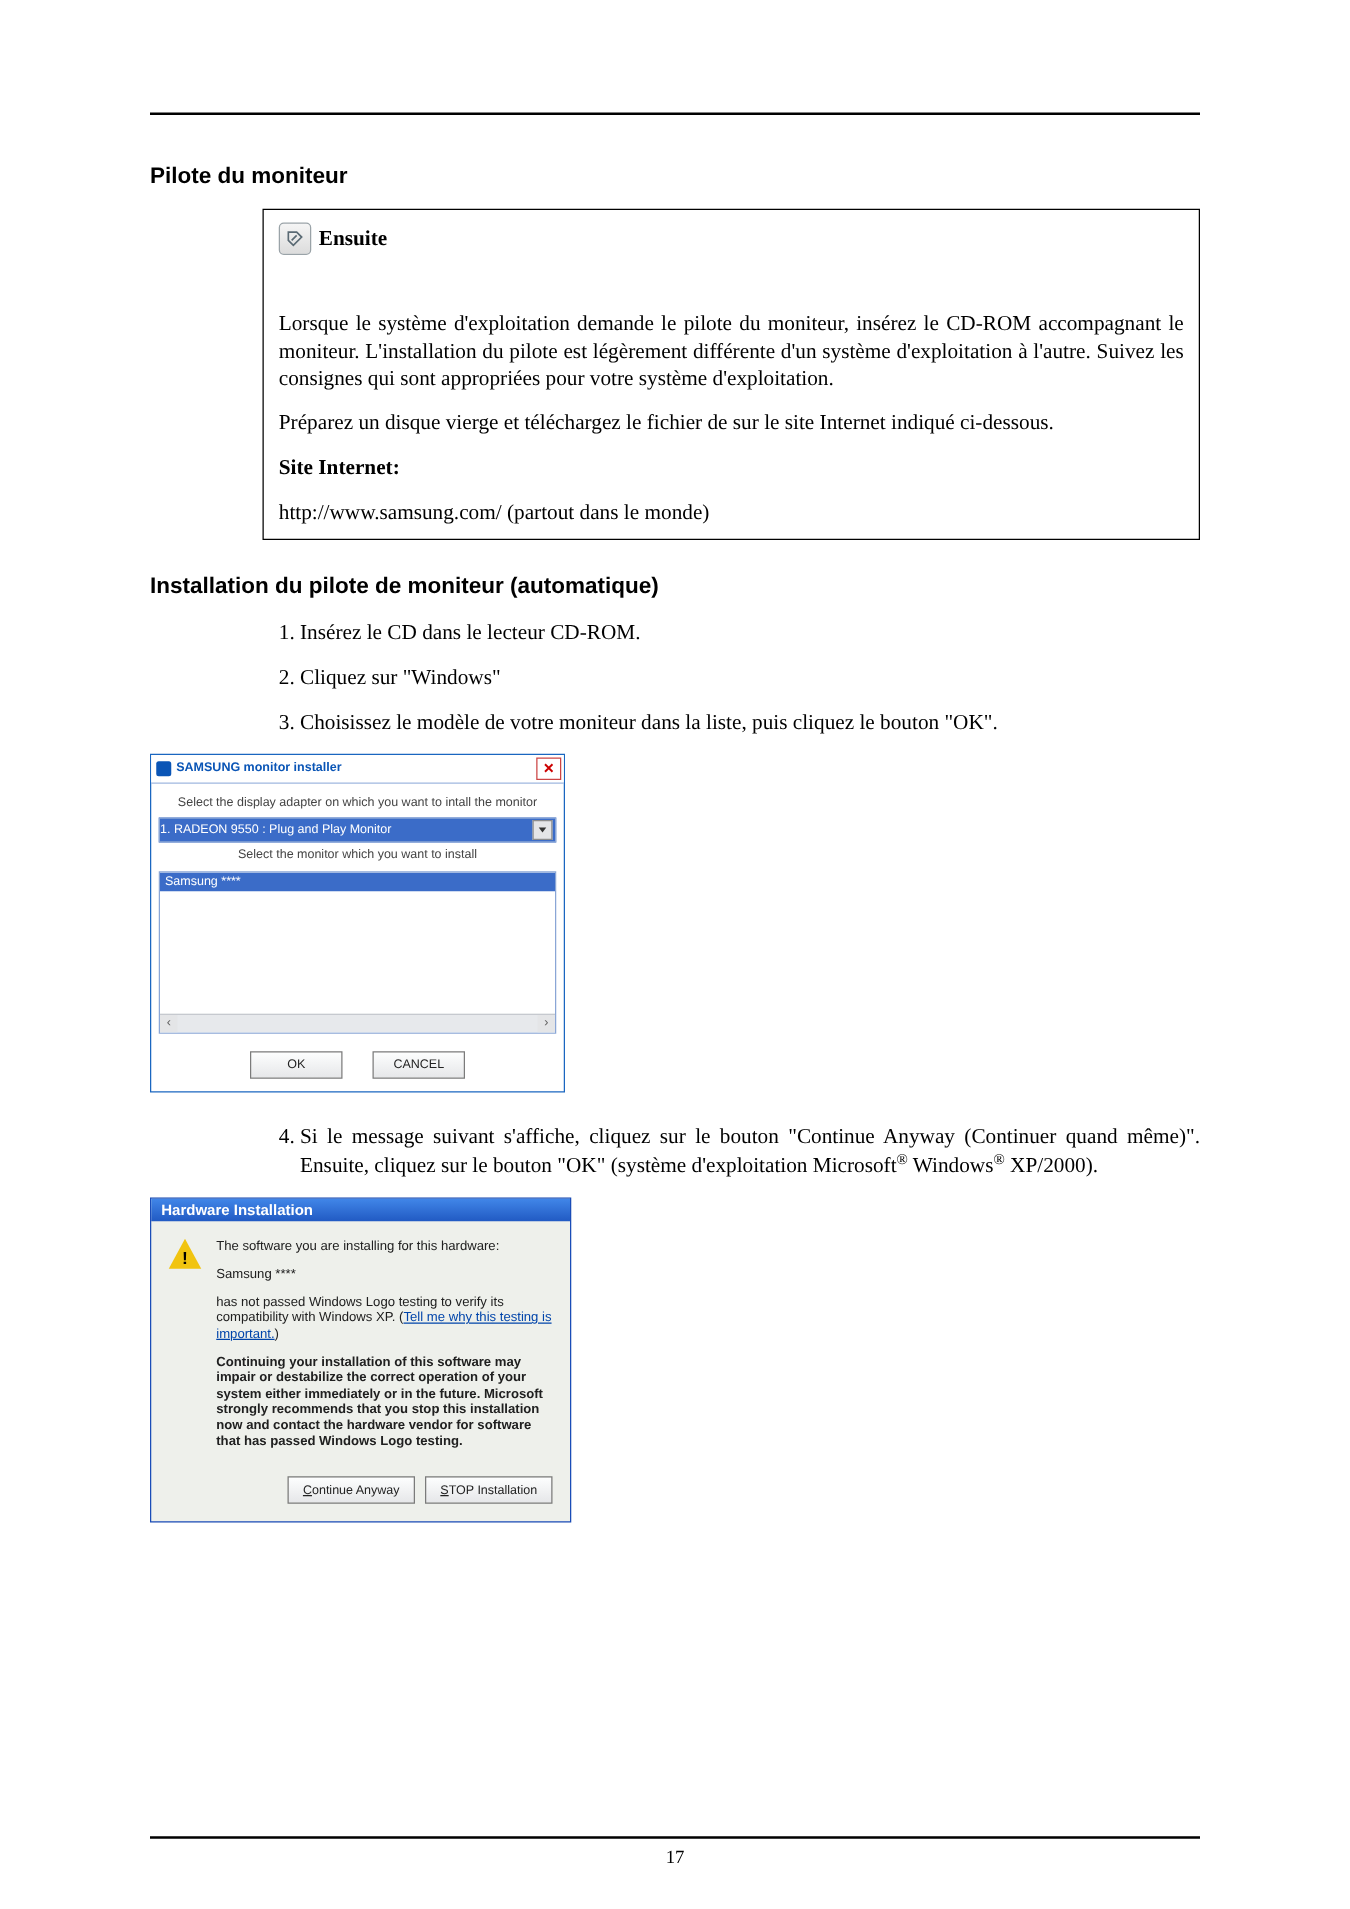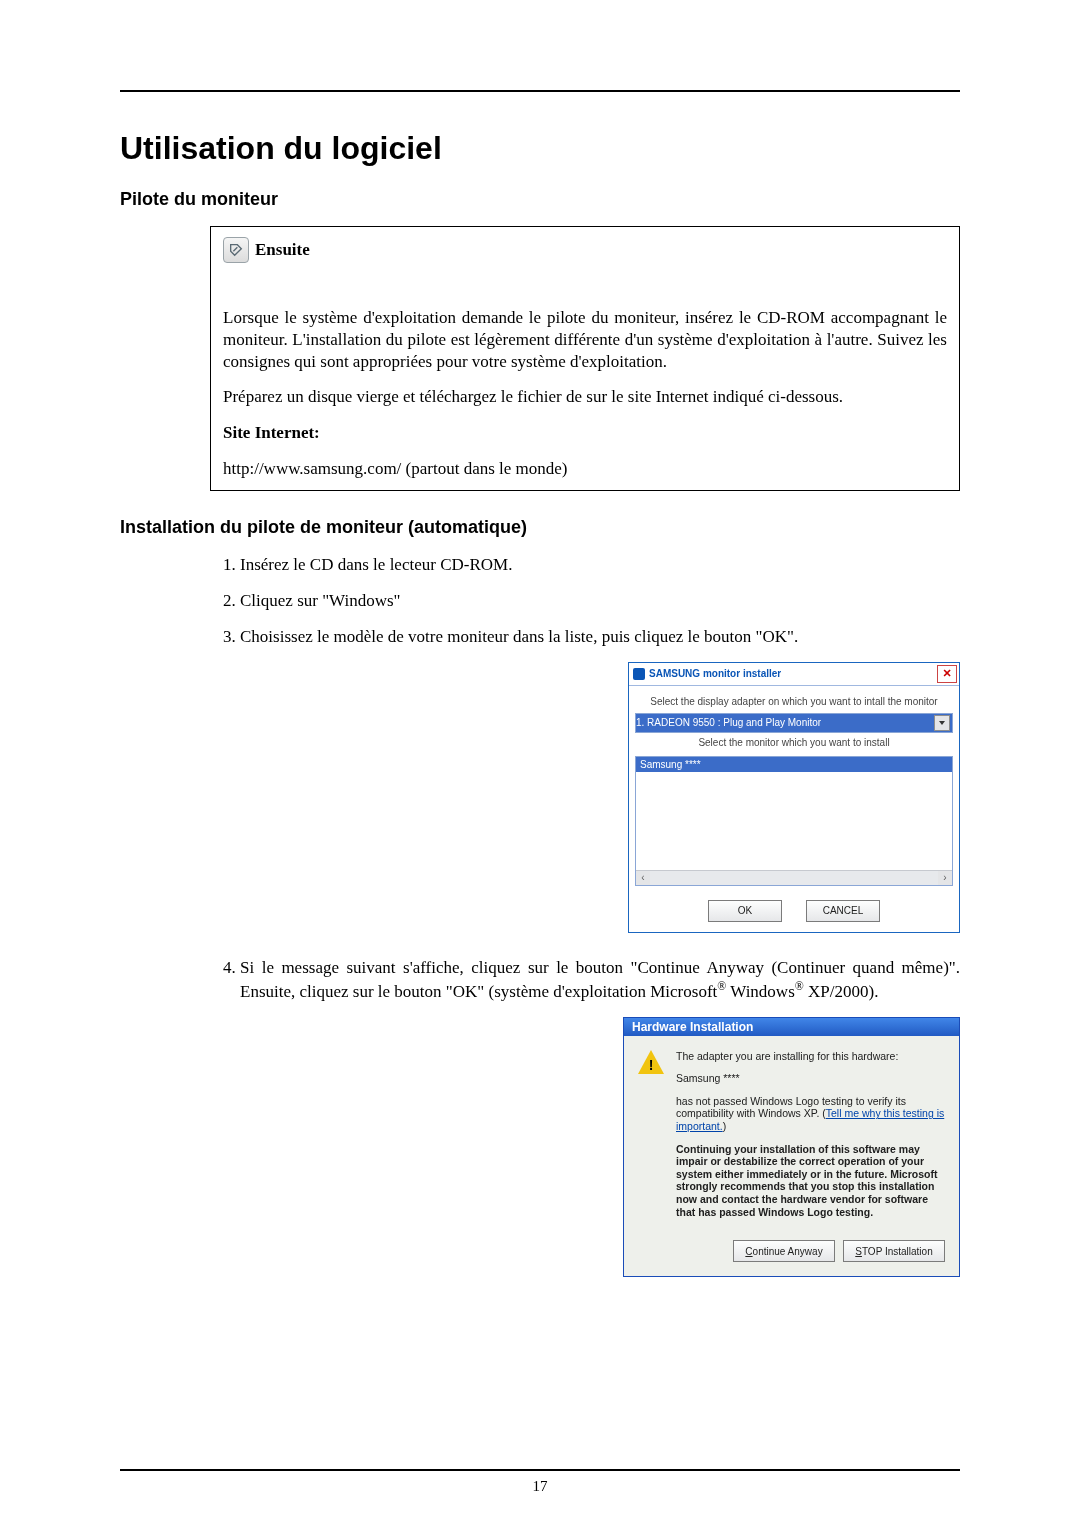--- a/index.html
+++ b/index.html
@@ -81,21 +81,21 @@
     padding-left: 30px;
     font-size: 17px;
   }
   ol > li {
     margin-bottom: 14px;
     text-align: justify;
     line-height: 1.3;
   }
   .figure-wrap {
     display: flex;
-    justify-content: flex-end;
+    justify-content: flex-start;
     margin: 10px 0 24px 0;
   }
   
   .installer {
     width: 330px;
     font-family: Tahoma, Arial, sans-serif;
     font-size: 10px;
     color: #444;
     border: 1px solid #1a66c0;
     background: #fff;
@@ -277,21 +277,20 @@
     font-size: 15px;
   }
   sup { font-size: 0.7em; }
 </style>
 </head>
 <body>
 
 <div class="page">
   <div class="top-rule"></div>
 
-  <h1>Utilisation du logiciel</h1>
 
   <h2>Pilote du moniteur</h2>
 
   <div class="note-box">
     <div class="note-header">
       <span class="note-icon">
         <svg viewBox="0 0 24 24">
             <path d="M4 4 L14 4 L20 10 L10 20 L4 14 Z" fill="none" stroke="#5a6a74" stroke-width="2"></path>
             <path d="M8 14 L14 8" stroke="#5a6a74" stroke-width="2"></path>
           </svg>
@@ -358,21 +357,21 @@
   <div class="figure-wrap">
     <div class="hwdlg">
       <div class="hwdlg-title">Hardware Installation</div>
       <div class="hwdlg-body">
         <div class="warn-icon">
           <div class="triangle">
               <span class="bang">!</span>
             </div>
         </div>
         <div class="hw-text">
-          <p>The adapter you are installing for this hardware:</p>
+          <p>The software you are installing for this hardware:</p>
           <p>Samsung ****</p>
           <p>
             <span>has not passed Windows Logo testing to verify its compatibility with Windows XP. (</span><span class="link">Tell me why this testing is important.</span><span>)</span>
           </p>
           <p class="bold">Continuing your installation of this software may impair or destabilize the correct operation of your system either immediately or in the future. Microsoft strongly recommends that you stop this installation now and contact the hardware vendor for software that has passed Windows Logo testing.</p>
         </div>
       </div>
       <div class="hwdlg-buttons">
         <div class="hw-btn">
           <span><span class="u">C</span>ontinue Anyway</span>

